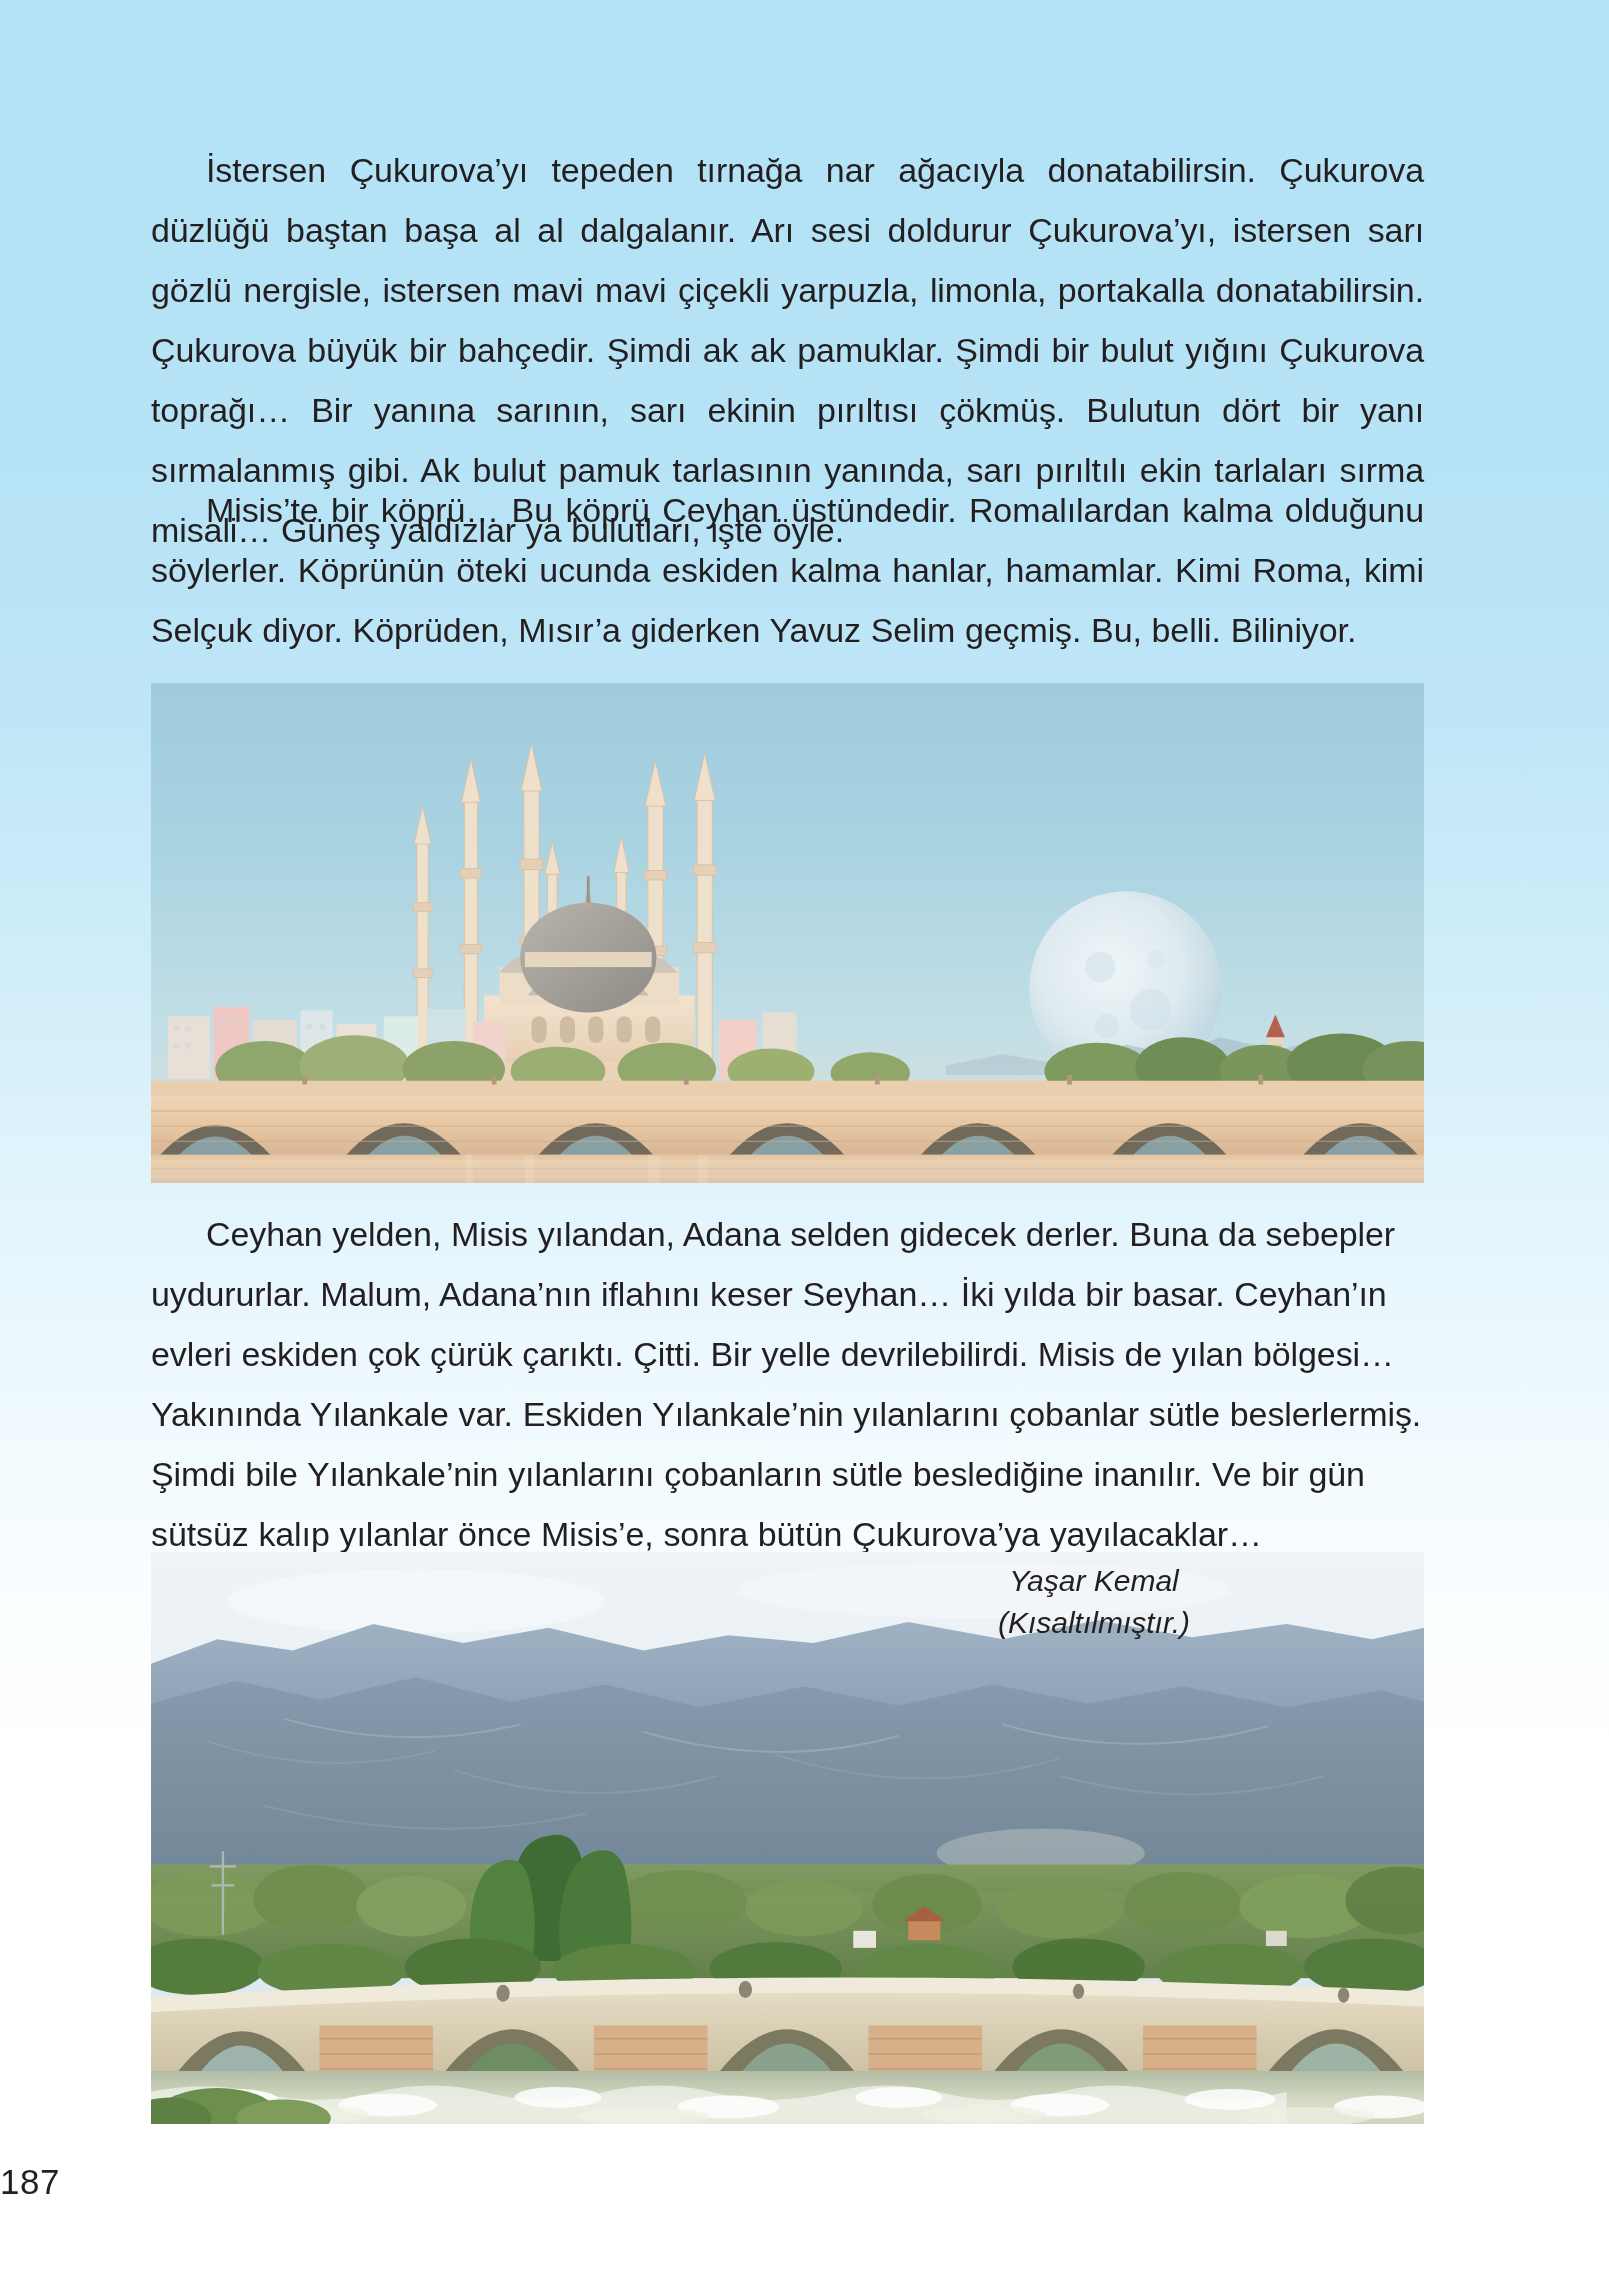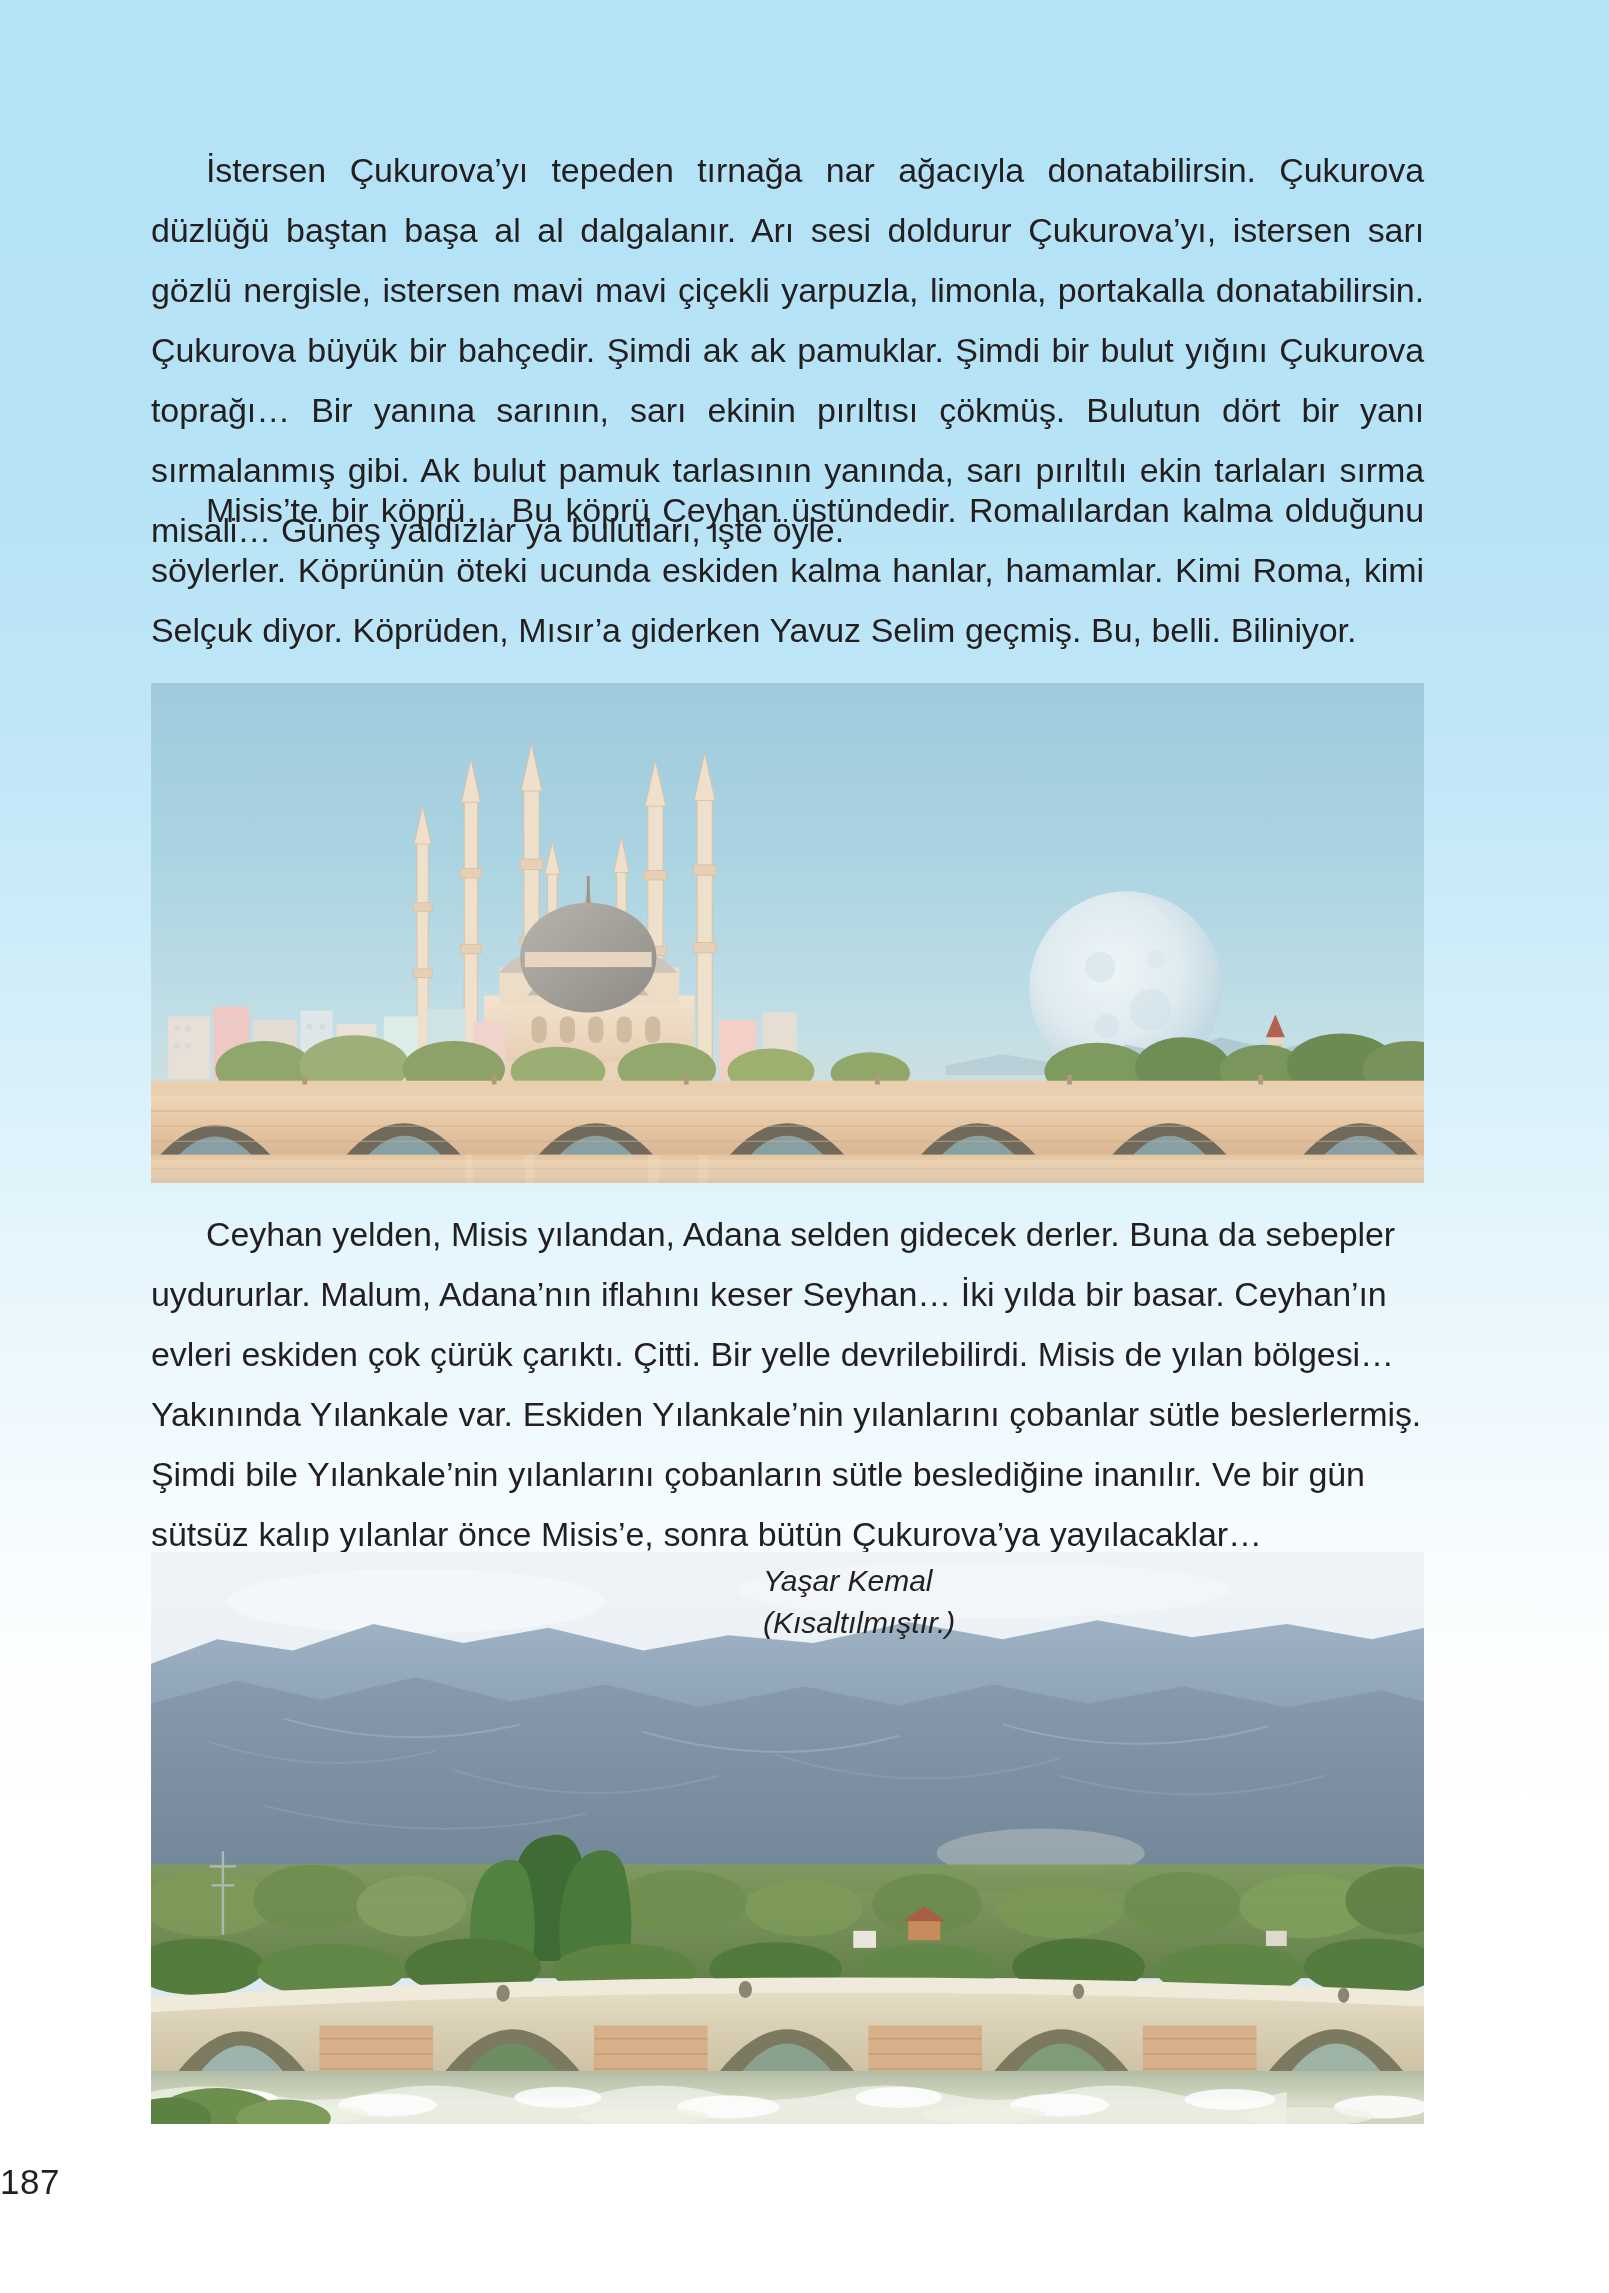--- a/index.html
+++ b/index.html
@@ -76,21 +76,21 @@
     height:572px;
   }
   .photo svg { display:block; width:100%; height:100%; }
 
   
   .attrib {
     position:absolute;
     right:185px;
     top:1560px;
     width:662px;
-    text-align:left;
+    text-align:center;
     font-style:italic;
     font-size:30px;
     line-height:42px;
     color:#231f20;
     z-index:5;
   }
 
   
   .folio {
     position:absolute;

